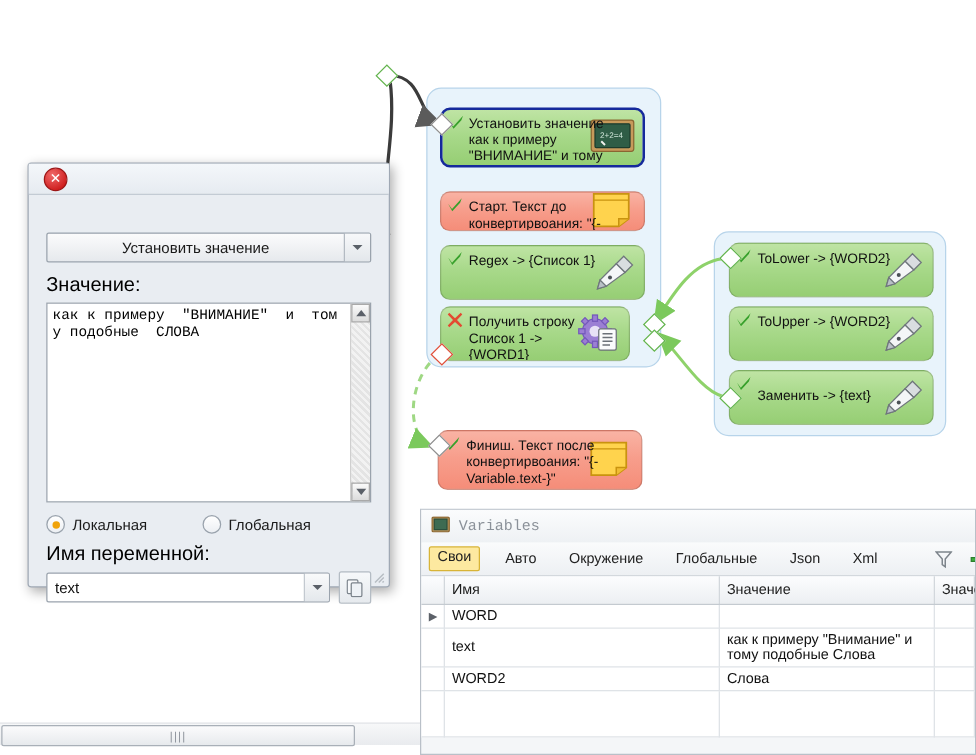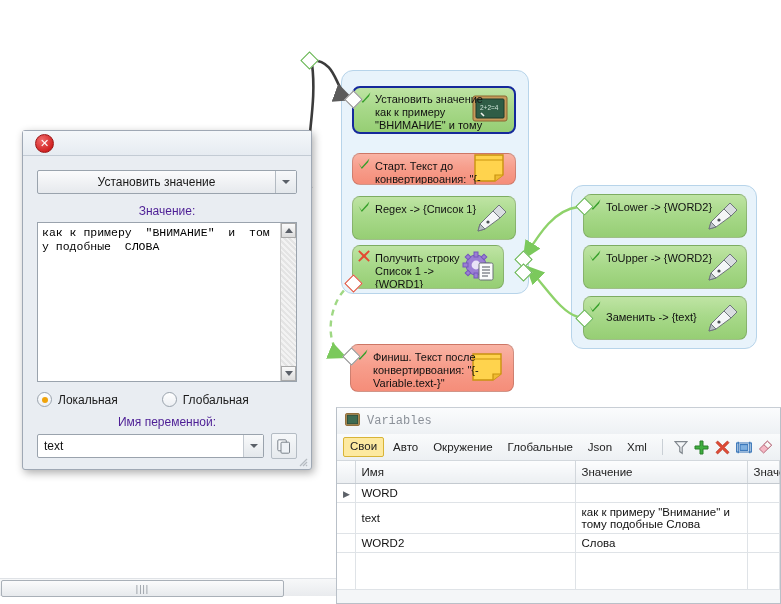--- a/index.html
+++ b/index.html
@@ -85,31 +85,31 @@
   .closebtn{
     width:17px;height:17px;border-radius:50%;
     background:radial-gradient(circle at 35% 30%,#f06a6a,#cf1f1f 75%,#a51414);
     border:1px solid #9c1616;
     color:#fff;font-size:11px;font-weight:bold;
     display:flex;align-items:center;justify-content:center;
     line-height:1;cursor:pointer;
   }
   #dialog .body{padding:10px 14px;}
   .combo-main{
-    display:flex;height:22px;margin:4px 0 10px 0;
+    display:flex;height:22px;margin:20px 0 10px 0;
     border:1px solid #9aa3ad;background:linear-gradient(180deg,#fbfbfc,#e6e9ed);
     border-radius:2px;
   }
   .combo-main .cm-label{flex:1;display:flex;align-items:center;justify-content:center;font-size:12px;color:#1a1a1a;}
   .combo-main .cm-arrow{
     width:20px;border-left:1px solid #b3bac2;display:flex;align-items:center;justify-content:center;
     background:linear-gradient(180deg,#f7f8fa,#e3e7eb);
   }
   .arrow-dn{width:0;height:0;border-left:4px solid transparent;border-right:4px solid transparent;border-top:4px solid #5a6068;}
-  .fld-label{font-size:12px;color:#4c1d95;margin:2px 0 4px 0;text-align:center;}
+  .fld-label{font-size:16px;color:#000000;margin:2px 0 4px 0;}
   .textarea-wrap{
     position:relative;height:160px;background:#fff;border:1px solid #9aa3ad;box-sizing:border-box;
   }
   .ta-text{
     position:absolute;left:4px;top:3px;right:20px;
     font-family:"Liberation Mono","DejaVu Sans Mono",monospace;
     font-size:11.5px;line-height:14px;color:#000;white-space:pre-wrap;word-break:break-all;
   }
   .vscroll{
     position:absolute;right:0;top:0;width:16px;height:100%;
@@ -147,21 +147,21 @@
   
   #varpanel{
     position:absolute;left:336px;top:407px;width:445px;height:197px;
     background:#f4f6f8;border:1px solid #b9c0c8;border-top:1px solid #c8ced5;
     box-sizing:border-box;z-index:15;overflow:hidden;
   }
   .vp-title{height:26px;display:flex;align-items:center;padding-left:8px;gap:7px;
             background:linear-gradient(180deg,#fbfcfd,#eef1f4);font-family:Liberation Mono, monospace;}
   .vp-title .lbl{font-size:12px;color:#8b9199;}
   .vp-toolbar{
-    height:26px;display:flex;align-items:center;padding:0 6px;gap:3px;
+    height:26px;display:flex;align-items:center;padding:0 6px;gap:14px;
     background:linear-gradient(180deg,#fafbfc,#edf0f3);
     border-bottom:1px solid #d3d8dd;
   }
   .tab{
     height:18px;line-height:18px;padding:0 6px;font-size:11.5px;color:#222;border-radius:2px;cursor:pointer;
     white-space:nowrap;
   }
   .tab.active{background:#fde9a0;border:1px solid #d8b437;line-height:16px;}
   .tsep{width:1px;height:16px;background:#c9cfd5;margin:0 6px;}
   .ticon{width:22px;height:20px;display:flex;align-items:center;justify-content:center;cursor:pointer;}

